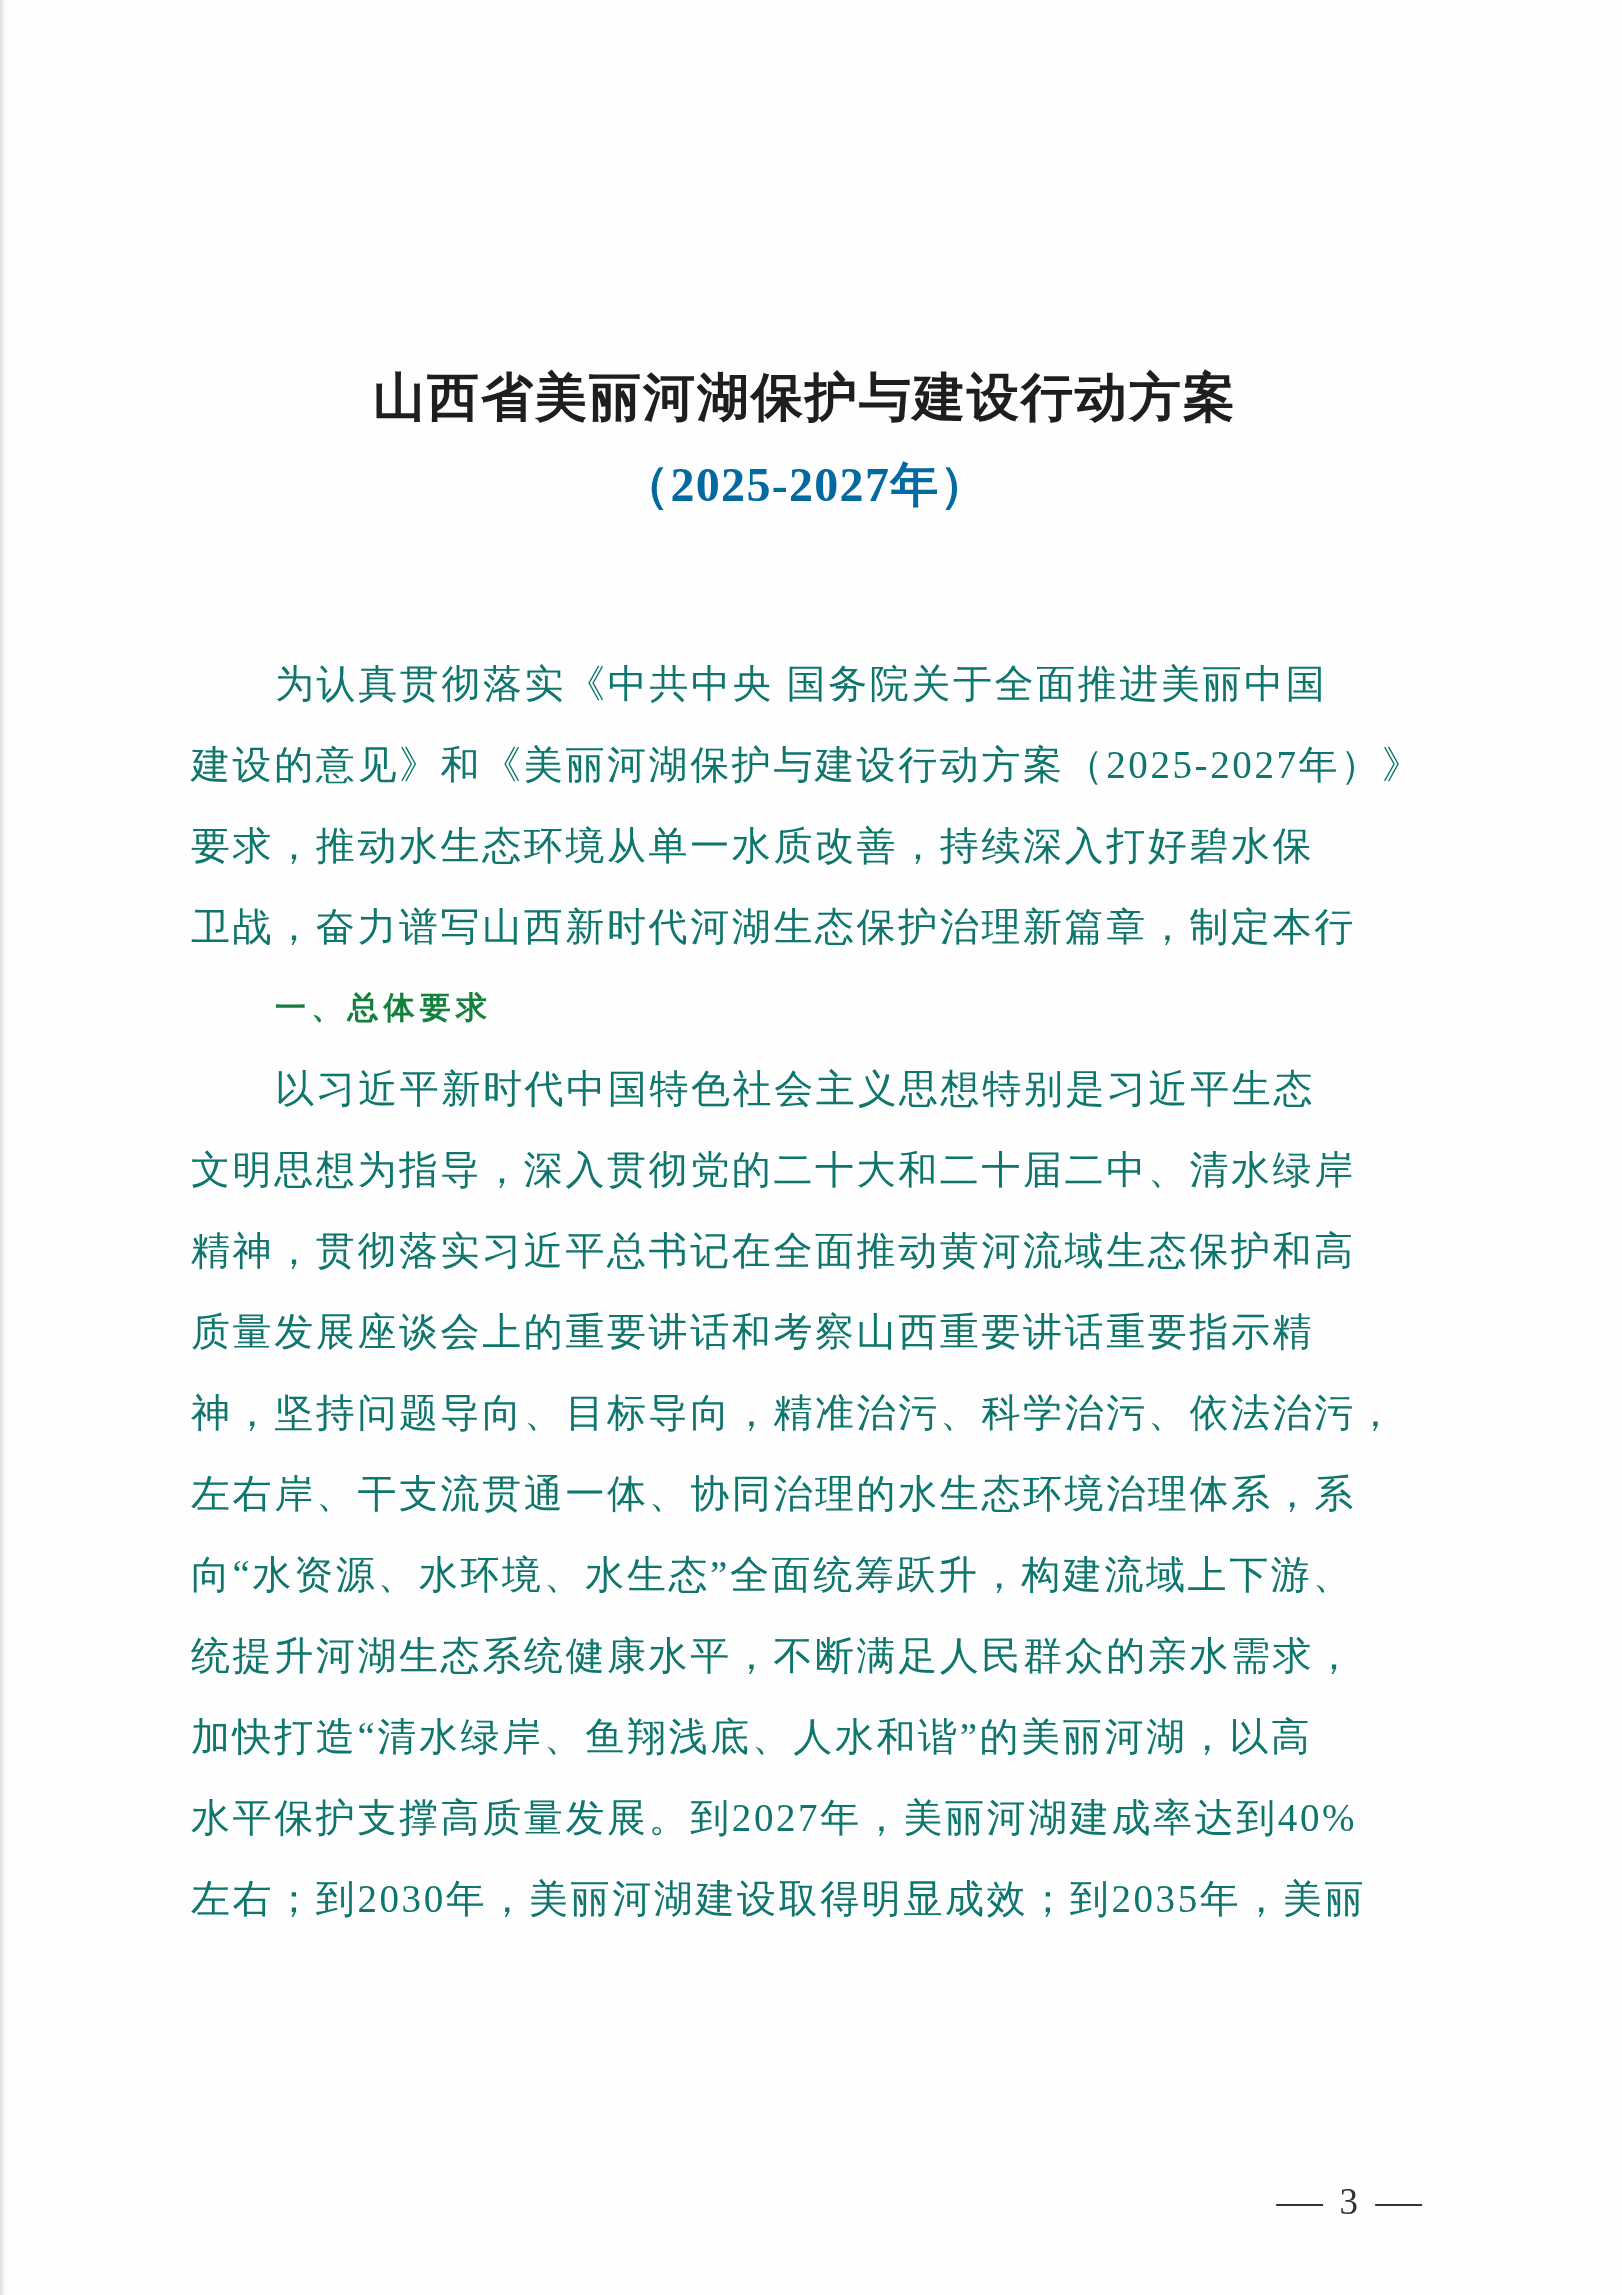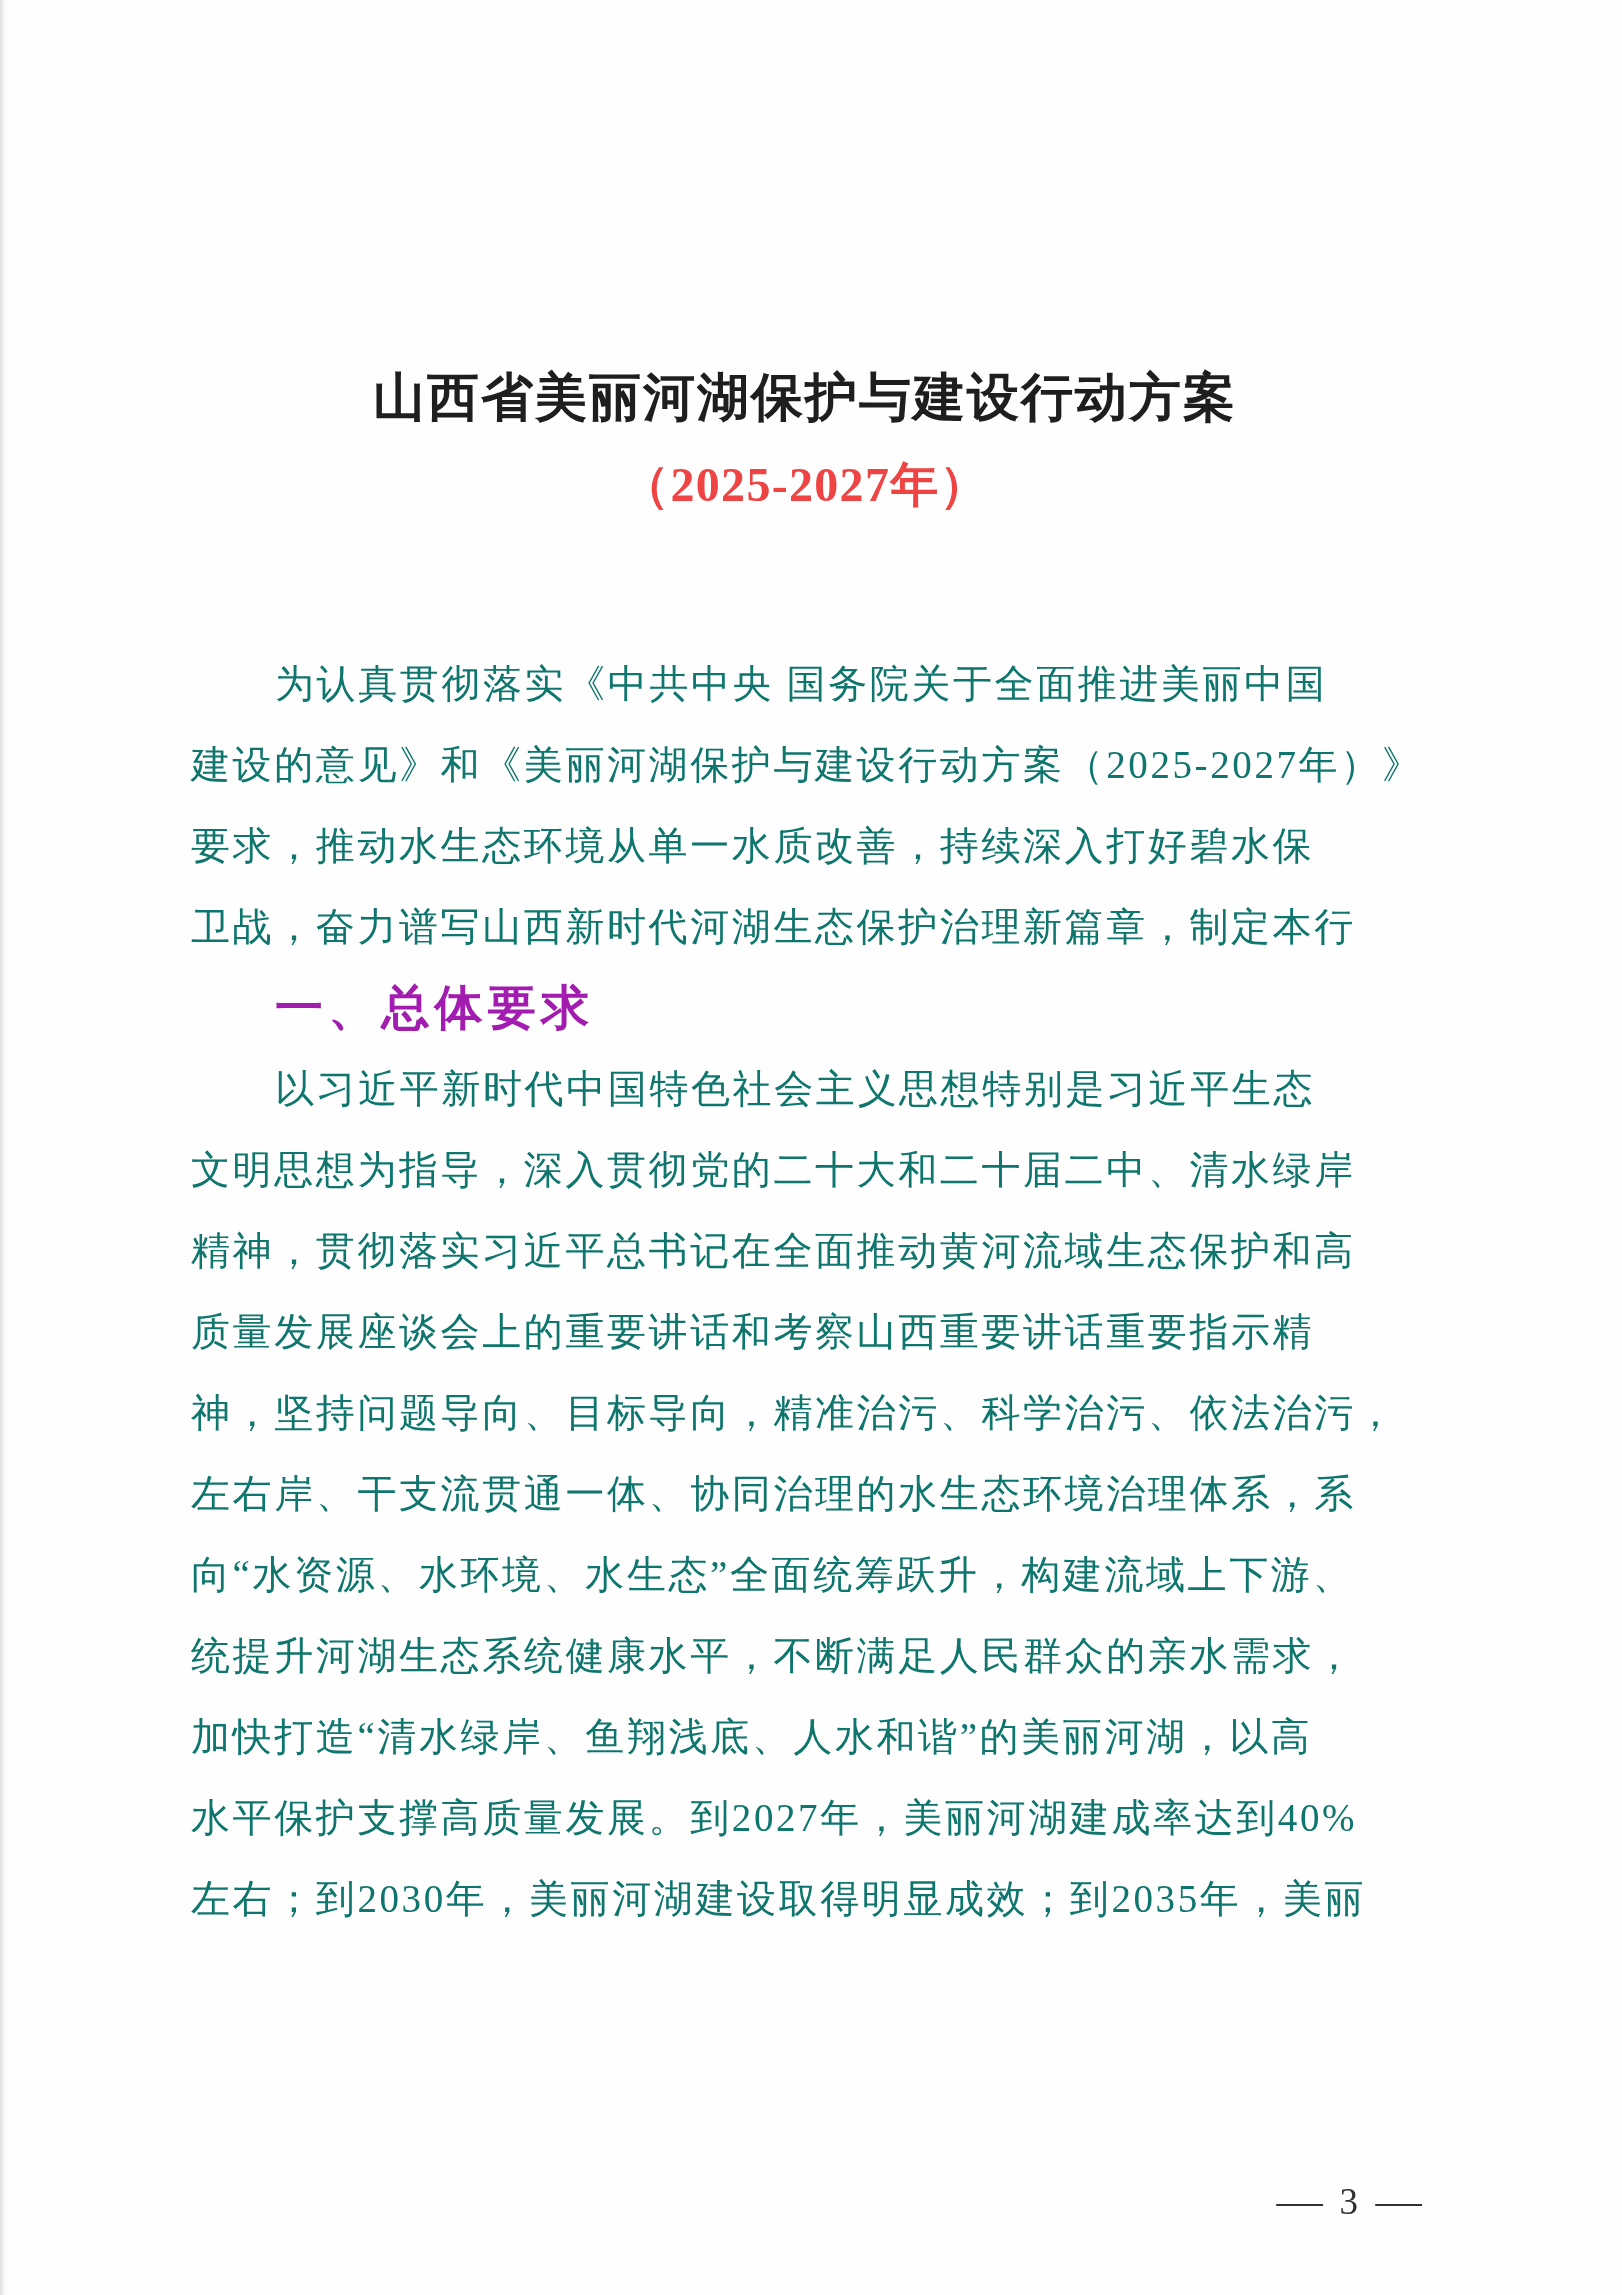--- a/index.html
+++ b/index.html
@@ -44,43 +44,43 @@
     color: #1e1e1e;
     font-family: Liberation Serif, serif;
   }
   .subtitle {
     margin-top: 26px;
     text-align: center;
     font-size: 48px;
     line-height: 60px;
     font-weight: 900;
     letter-spacing: 1.3px;
-    color: #ef4444;
+    color: #0369a1;
   }
   .body-block {
     margin-top: 128px; 
   }
   .para .line {
     font-size: 39px;
     line-height: 81px;
     letter-spacing: 2.6px;
     white-space: nowrap;
     color: #0f766e;
   }
   .para .line:first-of-type {
     text-indent: 84px;
   }
   .section-heading {
     margin: 0;
     padding-left: 84px;
-    font-size: 48px;
+    font-size: 31px;
     line-height: 81px;
     font-weight: 700;
     letter-spacing: 5.2px;
-    color: #a21caf;
+    color: #15803d;
     font-family: "Liberation Sans", "DejaVu Sans", sans-serif;
   }
   .footer {
     position: absolute;
     top: 2179px;
     right: 206px;
     font-size: 37px;
     line-height: 46px;
     color: #333333;
     font-family: "Liberation Serif", "DejaVu Serif", serif;

